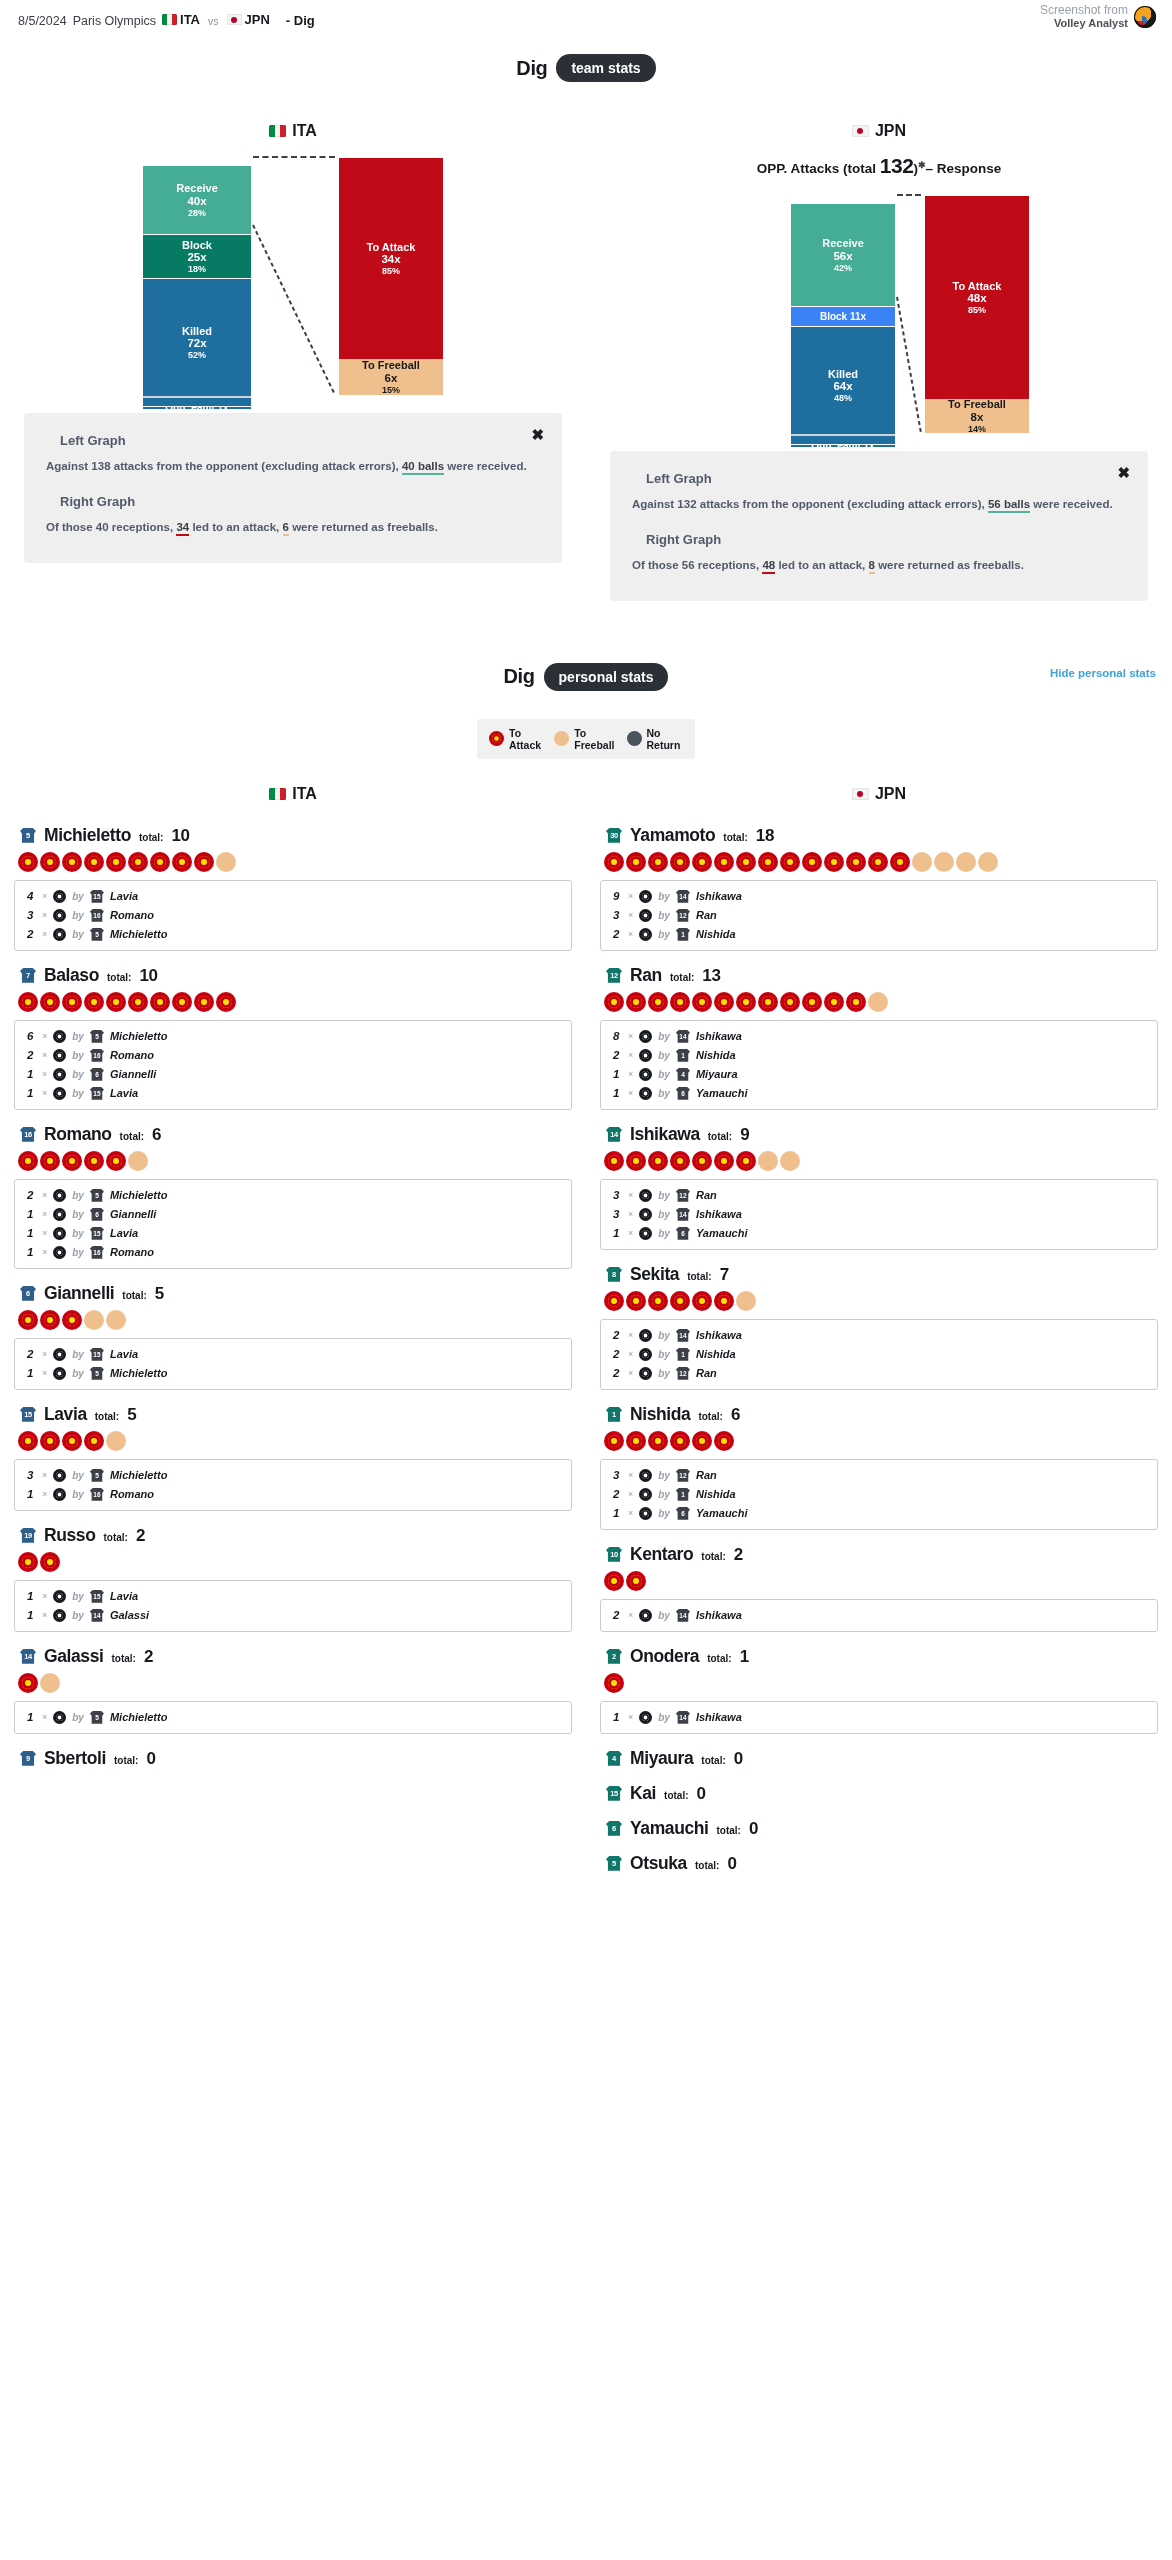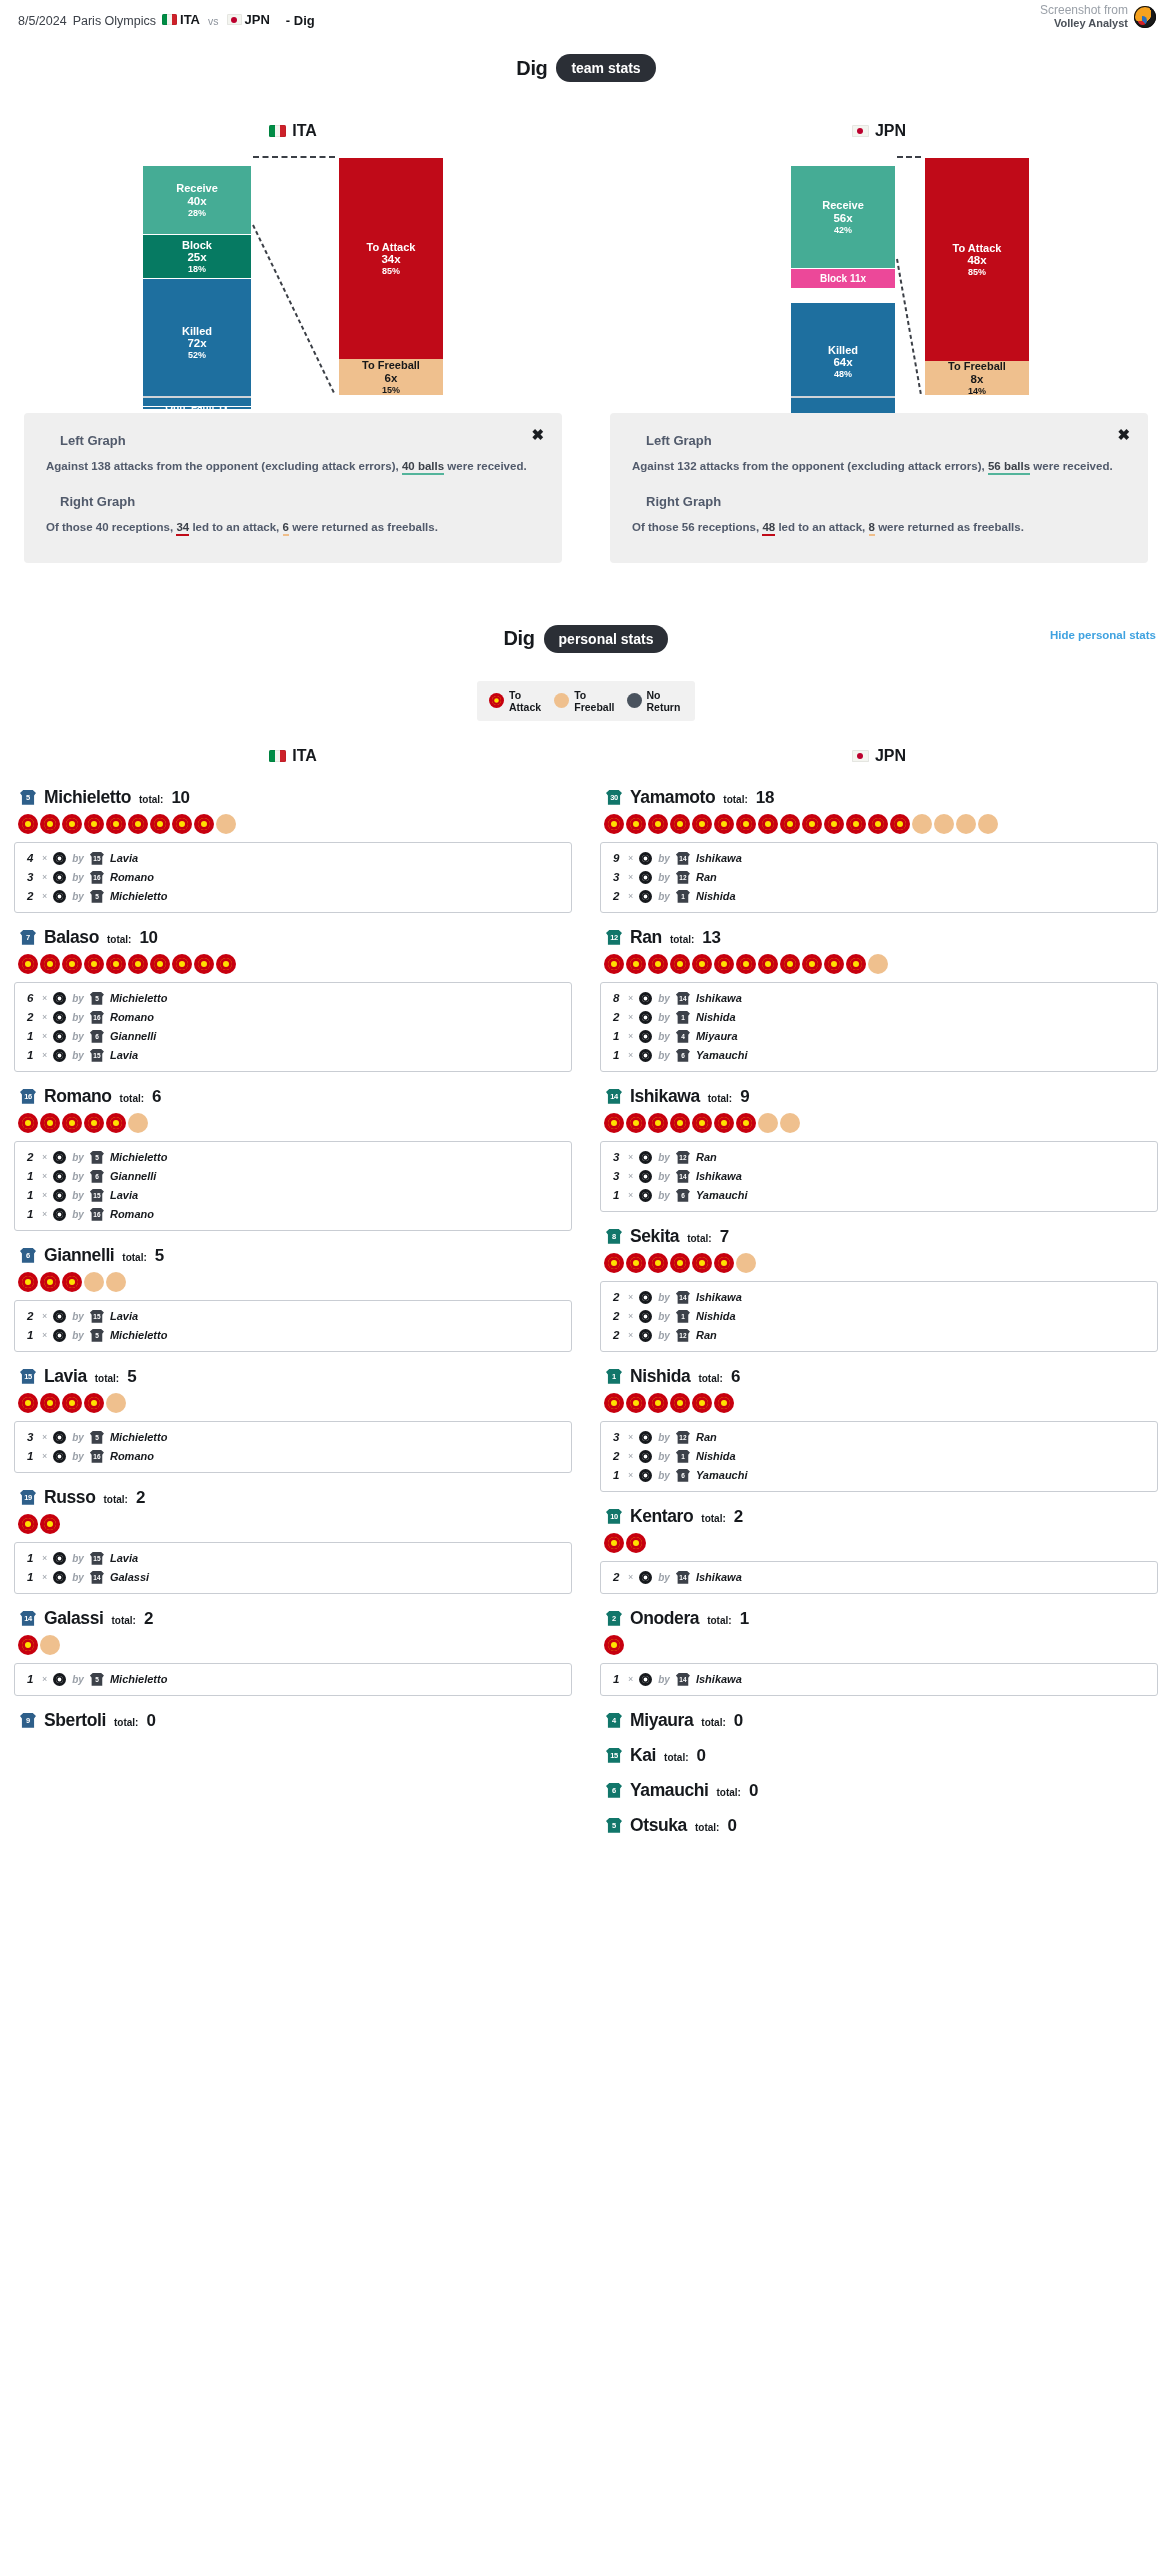--- a/index.html
+++ b/index.html
@@ -215,28 +215,29 @@
         <div class="gap"></div>
         <h4>Right Graph</h4>
         <p><span>Of those 40 receptions,</span> <span class="u-red">34</span> <span>led to an attack,</span> <span class="u-orange">6</span> <span>were returned as freeballs.</span></p>
       </div>
     </div>
     <div class="chart-col">
       <div class="team-head">
         <span class="flag flag-jpn"></span>
         <span>JPN</span>
       </div>
+      <div class="chart-sub"><span>OPP. Attacks (total</span> <span class="big">132</span><span>)</span><span class="ast">✱</span><span>– Response</span></div>
       <div class="funnel">
         <div class="fcol left" style="left: 62px; width: 104px;">
           <div class="seg" style="background: rgb(69, 172, 149); height: 102px; margin-bottom: 1px;">
             <span class="t1">Receive</span>
             <span class="t2">56x</span>
             <span class="t3">42%</span>
           </div>
-          <div class="seg inline" style="background: #ec4899; height: 19px; margin-bottom: 15px; align-items: center;">
+          <div class="seg inline" style="background: #3b82f6; height: 19px; margin-bottom: 1px; align-items: center;">
             <span class="t1">Block 11x</span>
           </div>
           <div class="seg" style="background: rgb(30, 111, 159); height: 117px; margin-bottom: 1px;">
             <span class="t1">Killed</span>
             <span class="t2">64x</span>
             <span class="t3">48%</span>
           </div>
           <div class="seg inline" style="background: rgb(30, 111, 159); height: 2px; margin-bottom: 1px;">
             <span class="t1">Opp. Fault 1x</span>
           </div>

